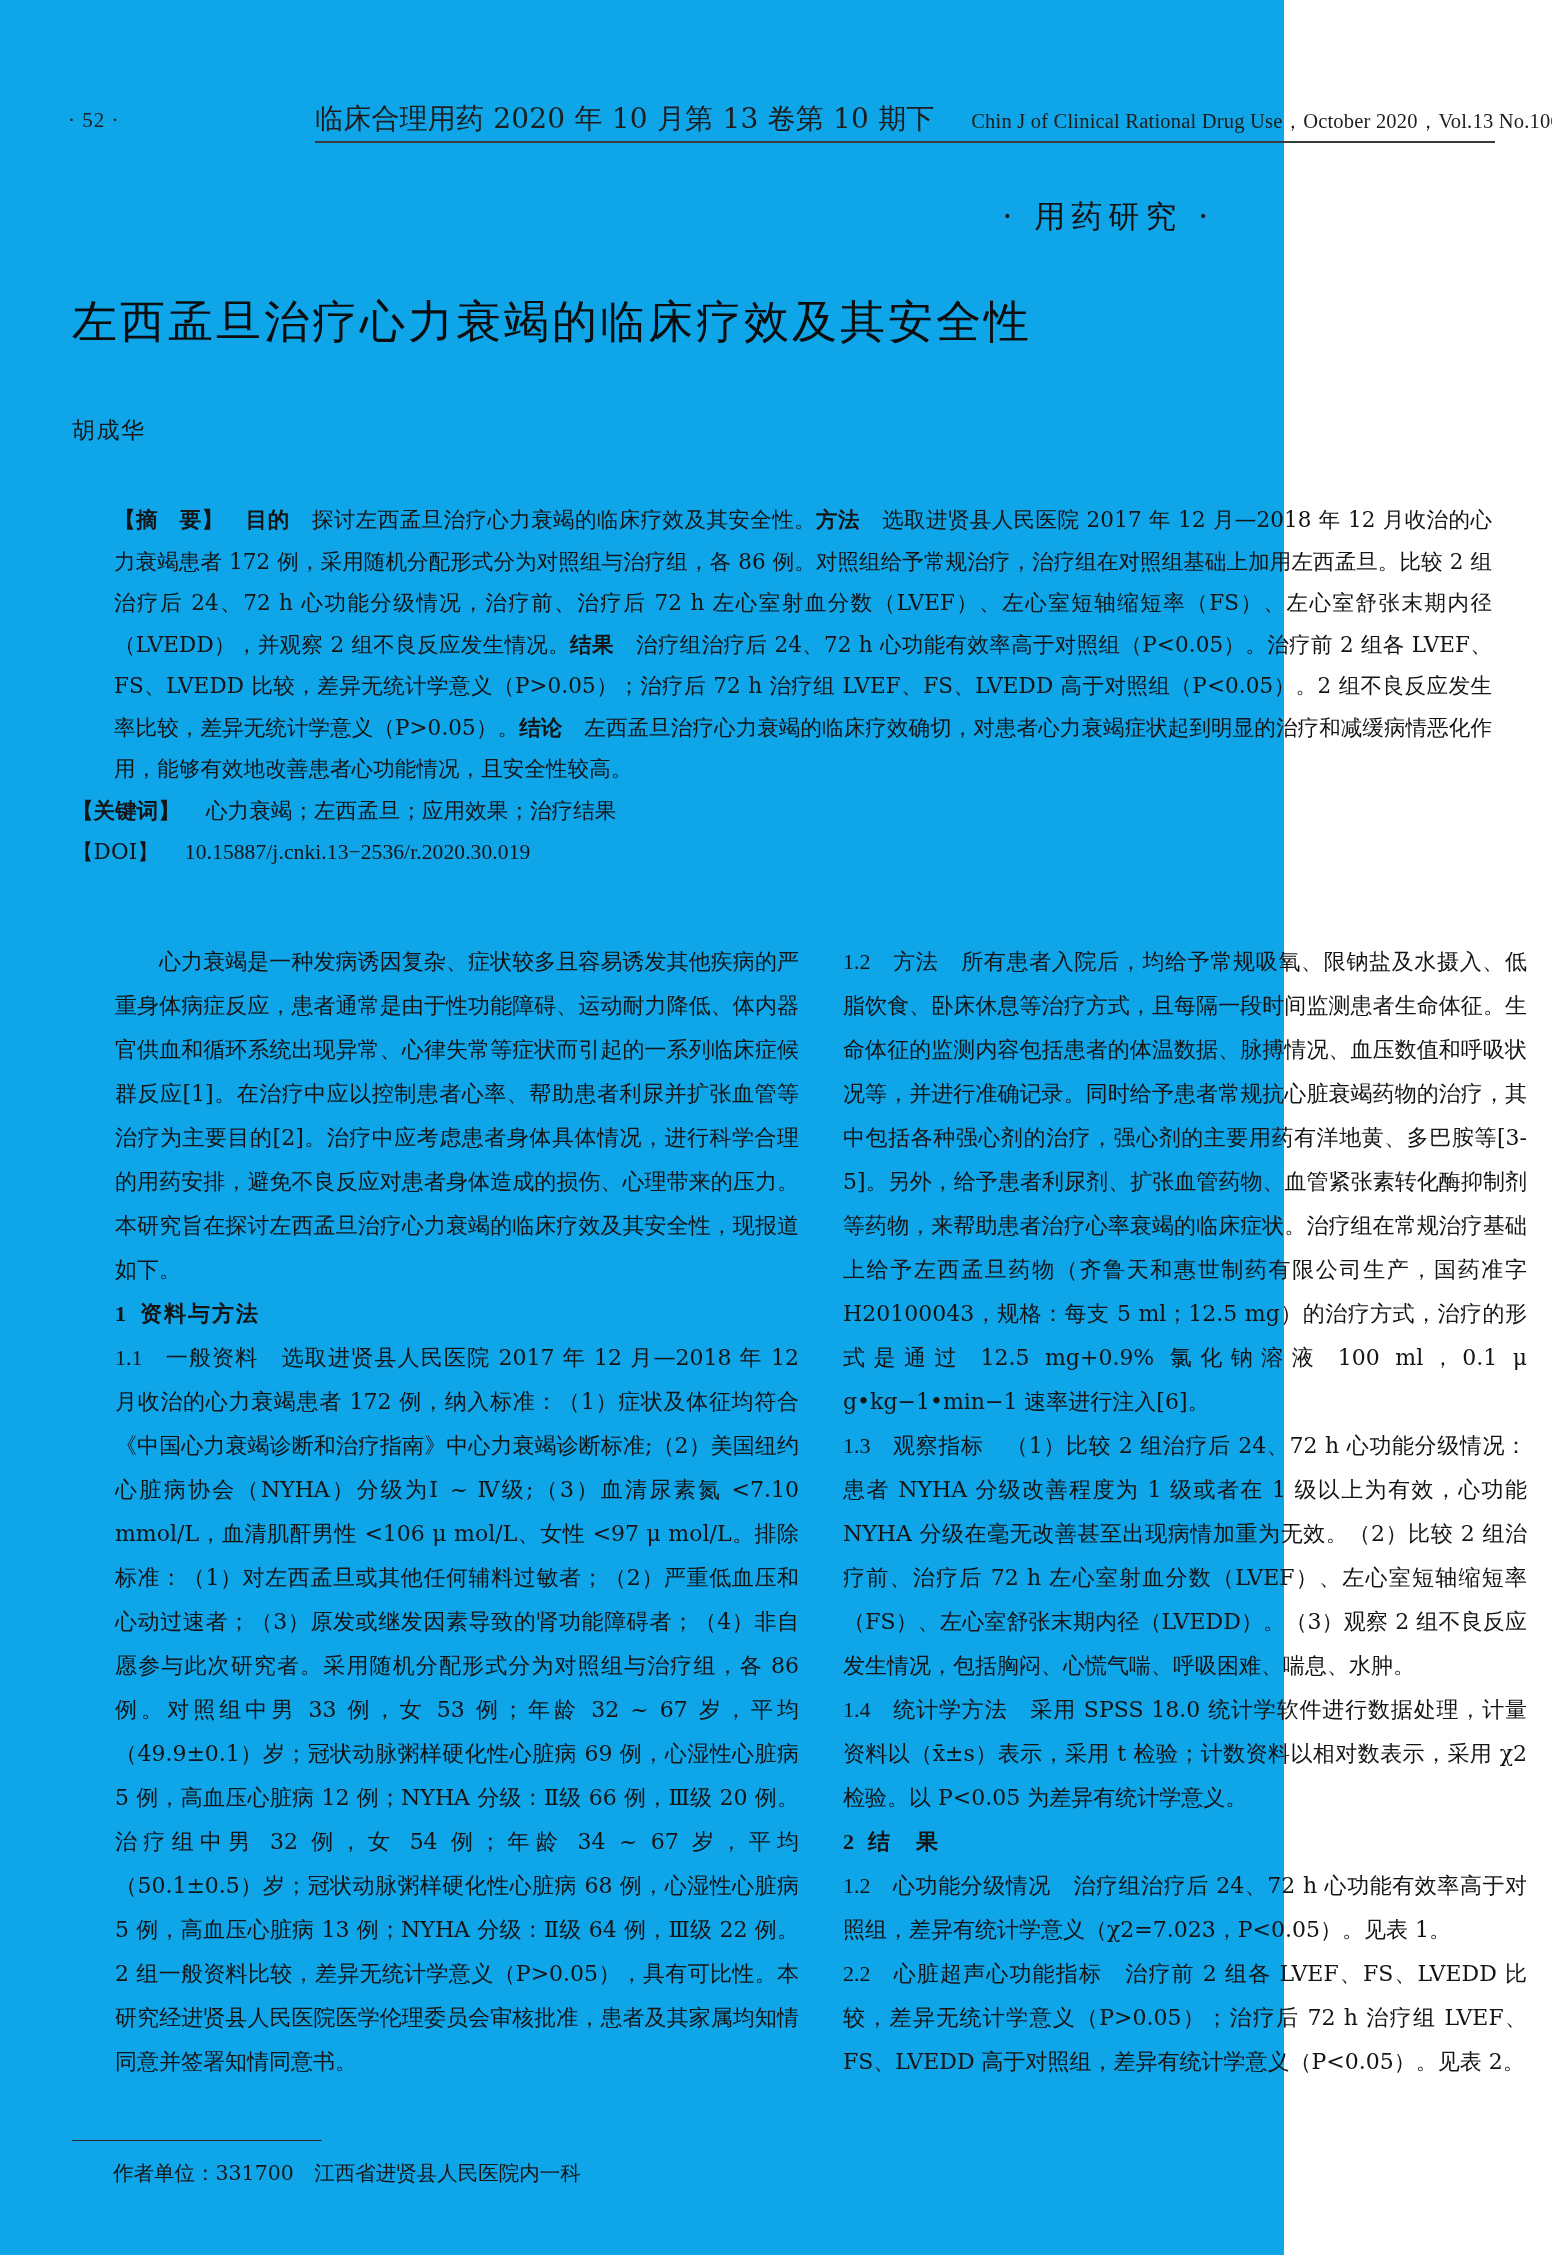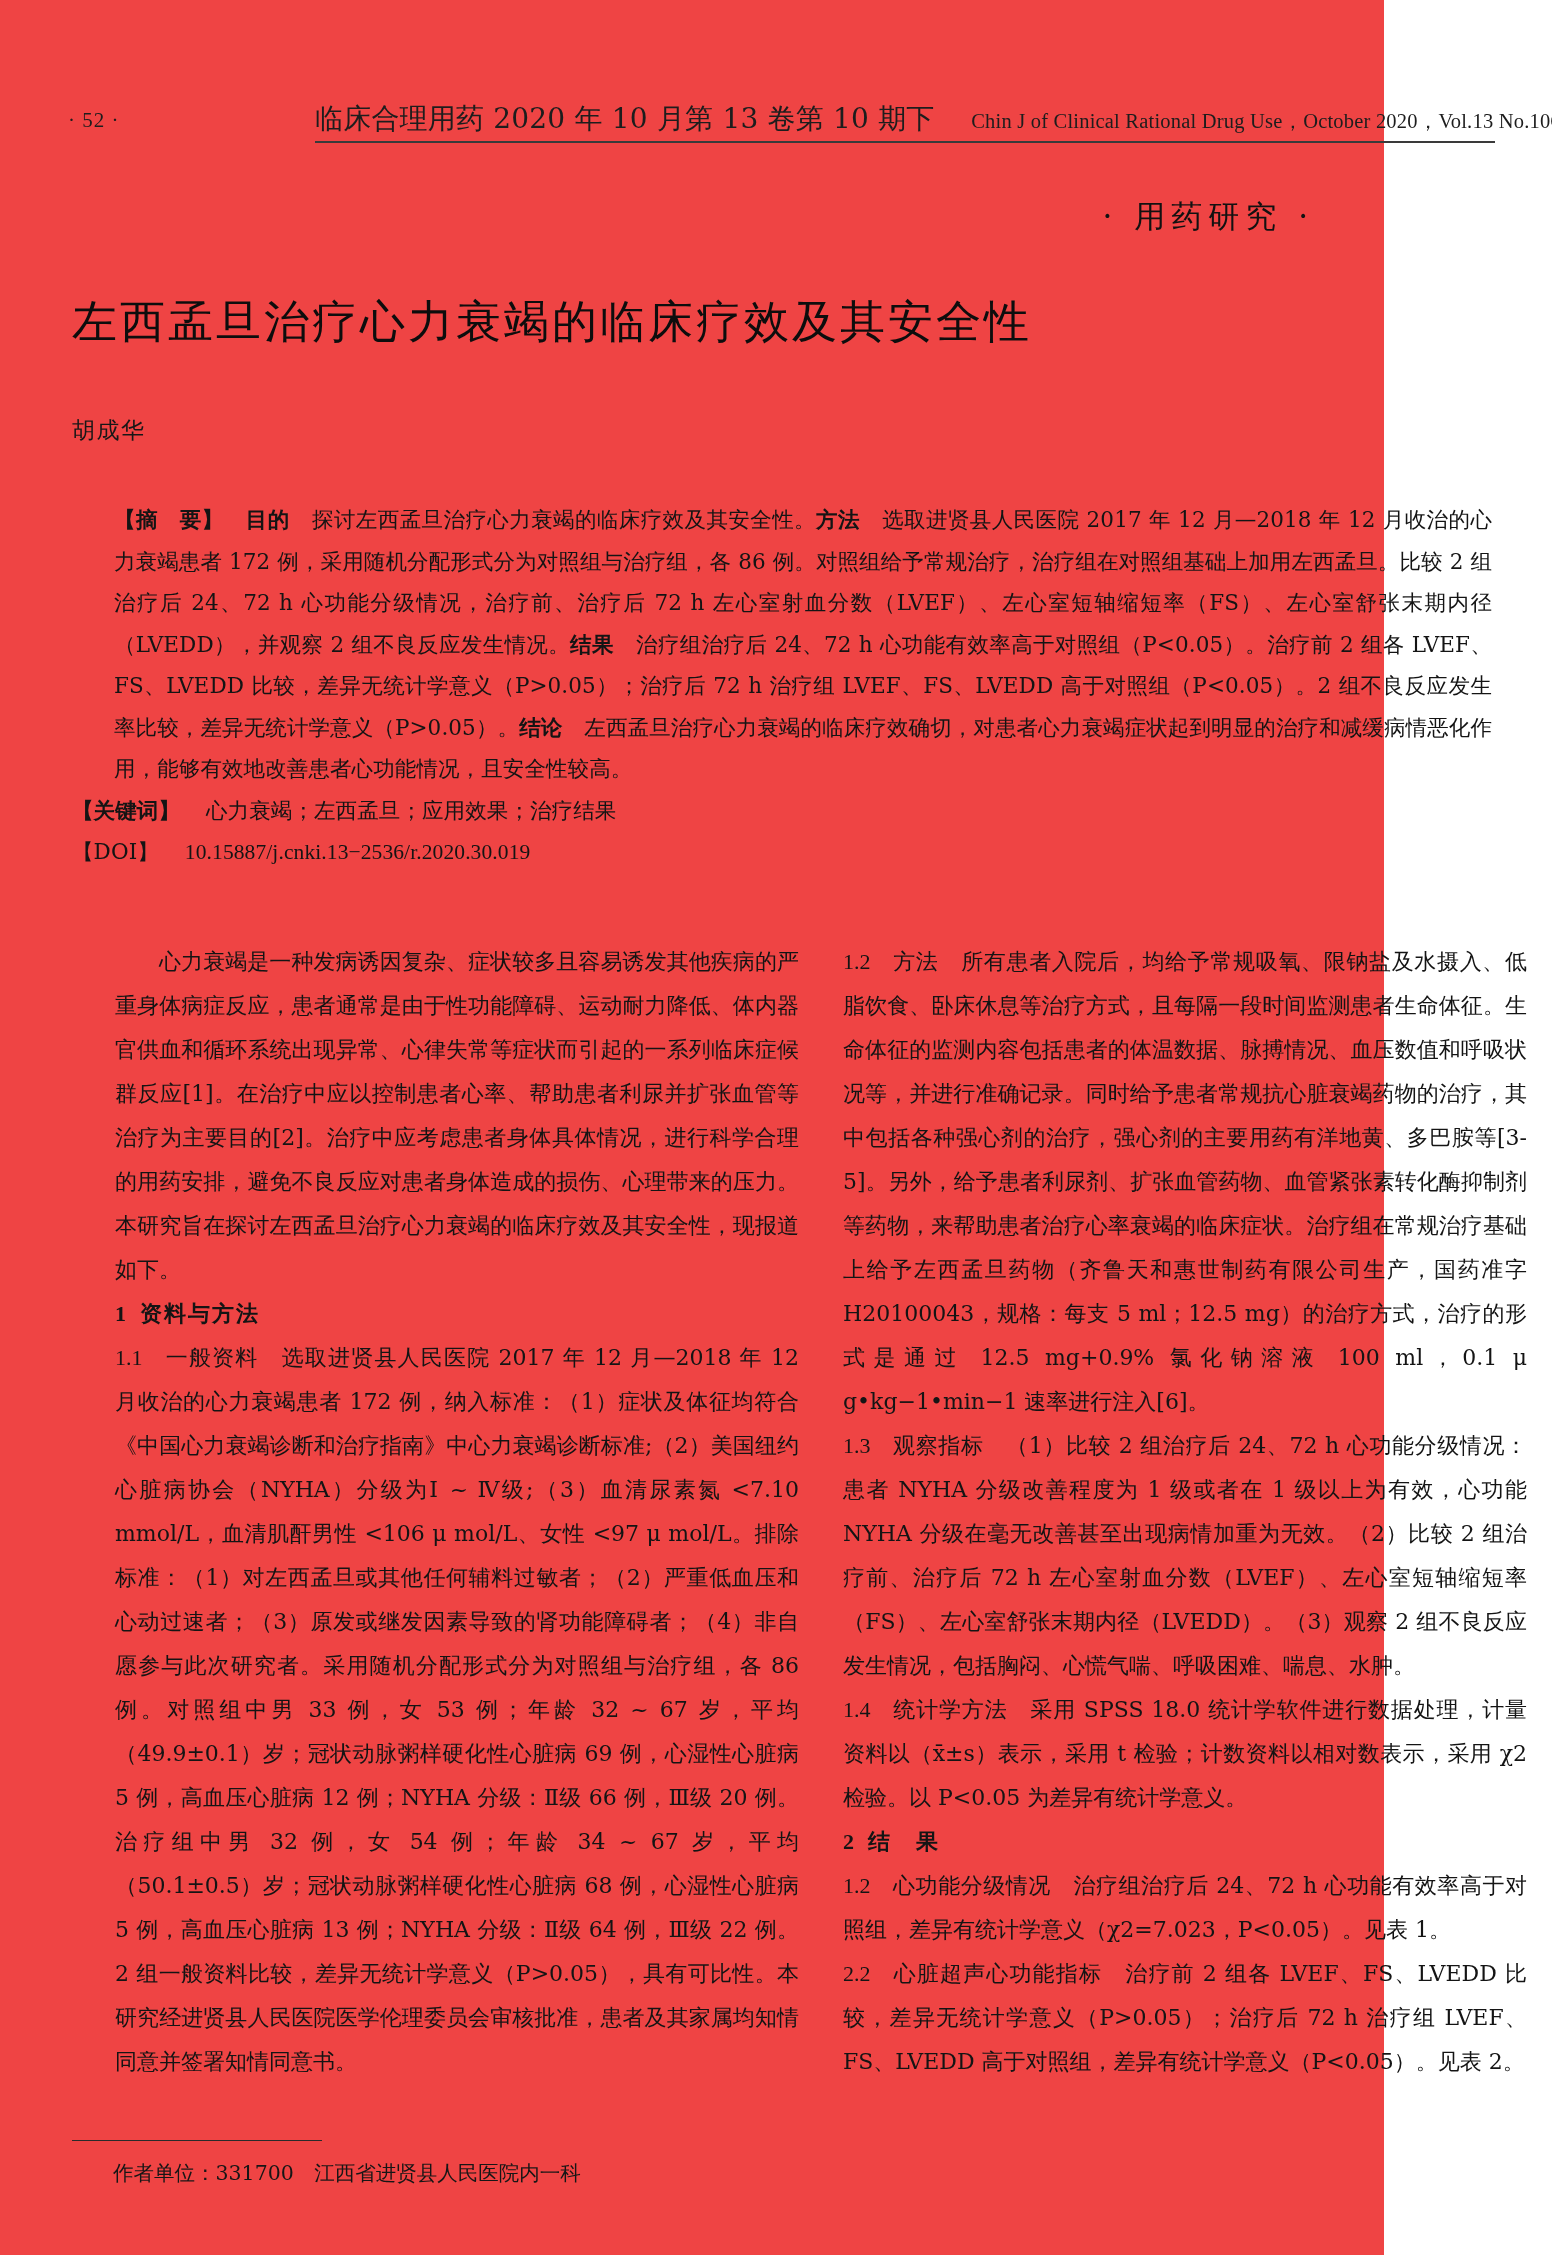--- a/index.html
+++ b/index.html
@@ -11,23 +11,23 @@
     width: 1552px;
     height: 2255px;
     font-family: "Liberation Serif", "DejaVu Serif", serif;
     color: #1a1a1a;
     position: relative;
     overflow: hidden;
   }
   .page {
     position: absolute;
     left: 0; top: 0;
-    width: 1384px;
+    width: 1284px;
     height: 2255px;
-    background: #ef4444;
+    background: #0ea5e9;
   }
 
   
   .running-head {
     position: absolute;
     left: 60px;
     top: 104px;
     width: 1432px;
     height: 46px;
   }

